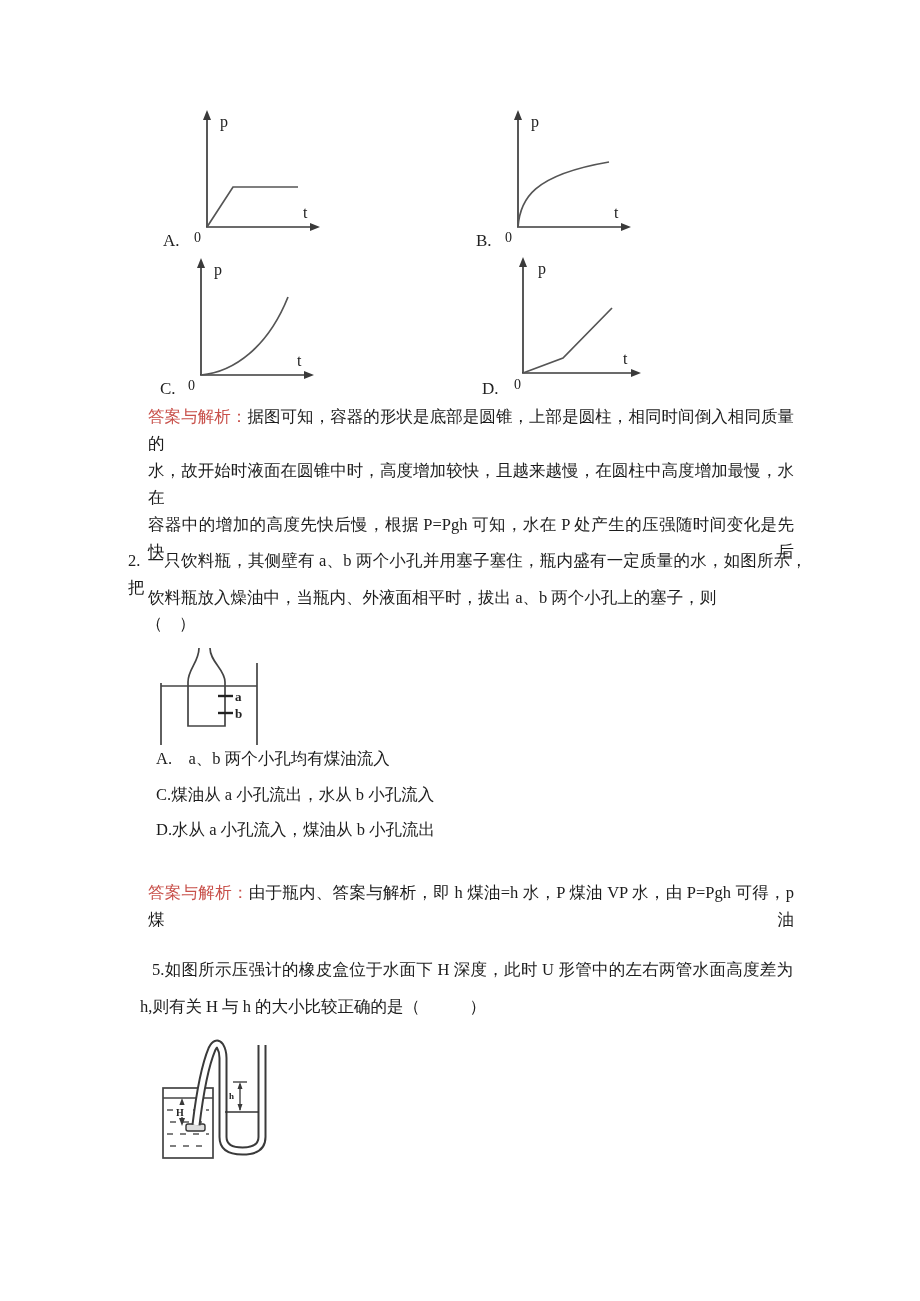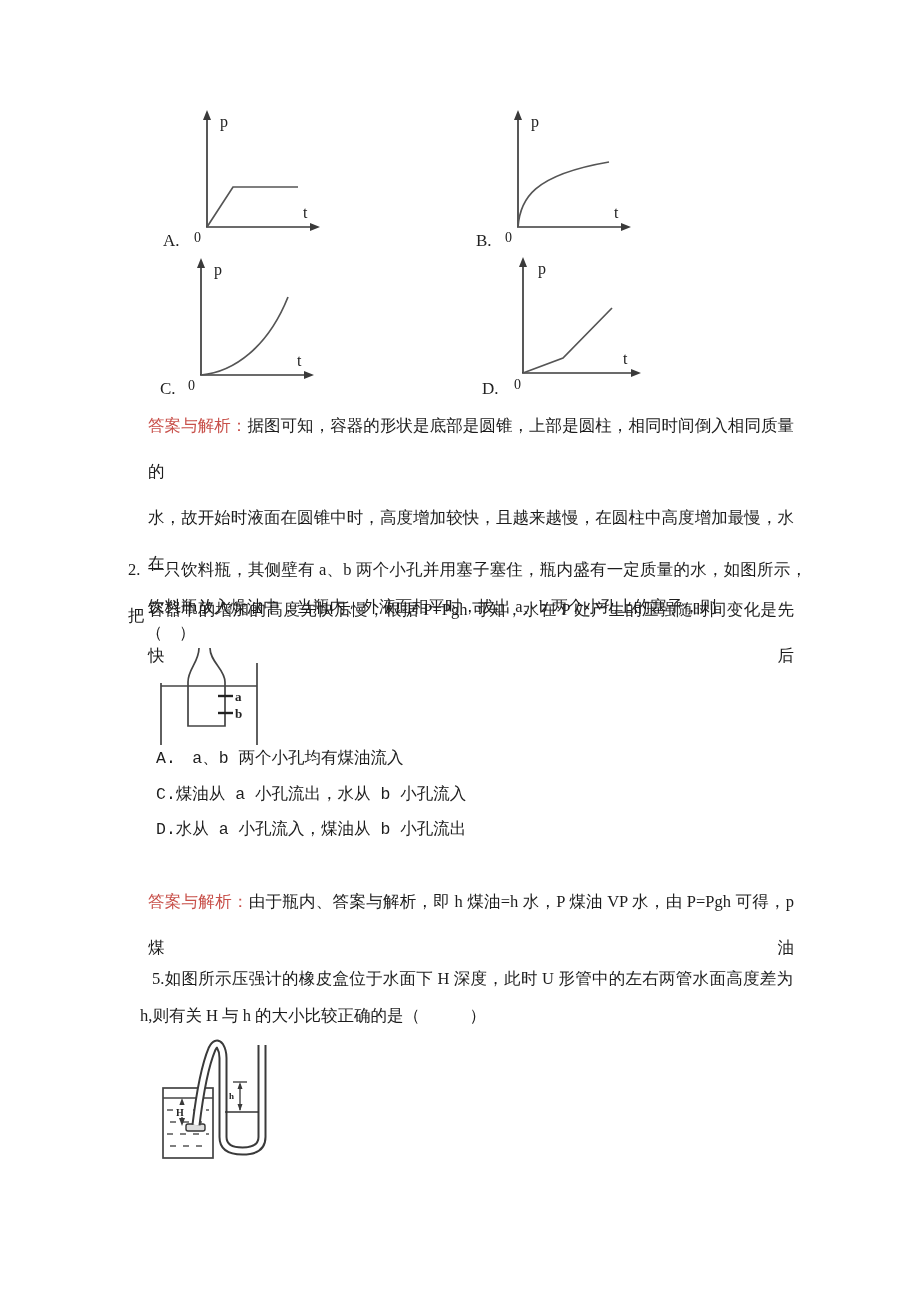--- a/index.html
+++ b/index.html
@@ -2,25 +2,25 @@
 <html><head>
 <meta charset="utf-8">
 <style>
   html,body{margin:0;padding:0;}
   body{
     width:920px;height:1301px;position:relative;background:#ffffff;
     font-family:"Liberation Serif","DejaVu Serif",serif;color:#1c1c1c;
     overflow:hidden;
   }
   .abs{position:absolute;}
-  .tline{font-size:16.5px;line-height:46px;white-space:pre-wrap;}
+  .tline{font-size:16.5px;line-height:27px;white-space:pre-wrap;}
   .just{text-align:justify;text-align-last:justify;}
   .red{color:#c8504a;}
   .spacer{display:inline-block;width:7px;}
-  .opt{font-size:16.5px;line-height:35.6px;white-space:pre-wrap;font-family:Liberation Mono, monospace;}
+  .opt{font-size:16.5px;line-height:35.6px;white-space:pre-wrap;}
   sub{font-size:11px;}
   svg{overflow:visible;}
   svg text{font-family:"Liberation Serif","DejaVu Serif",serif;fill:#222;}
   svg .axis{stroke:#3a3a3a;stroke-width:1.7;fill:none;}
   svg .curve{stroke:#555;stroke-width:1.7;fill:none;}
   svg .fig{stroke:#444;stroke-width:1.7;fill:none;}
   svg .tick{stroke:#222;stroke-width:2.4;}
   svg .arrowhead{fill:#3a3a3a;stroke:none;}
   svg .glabel{font-size:16px;}
   svg .gzero{font-size:14px;}

